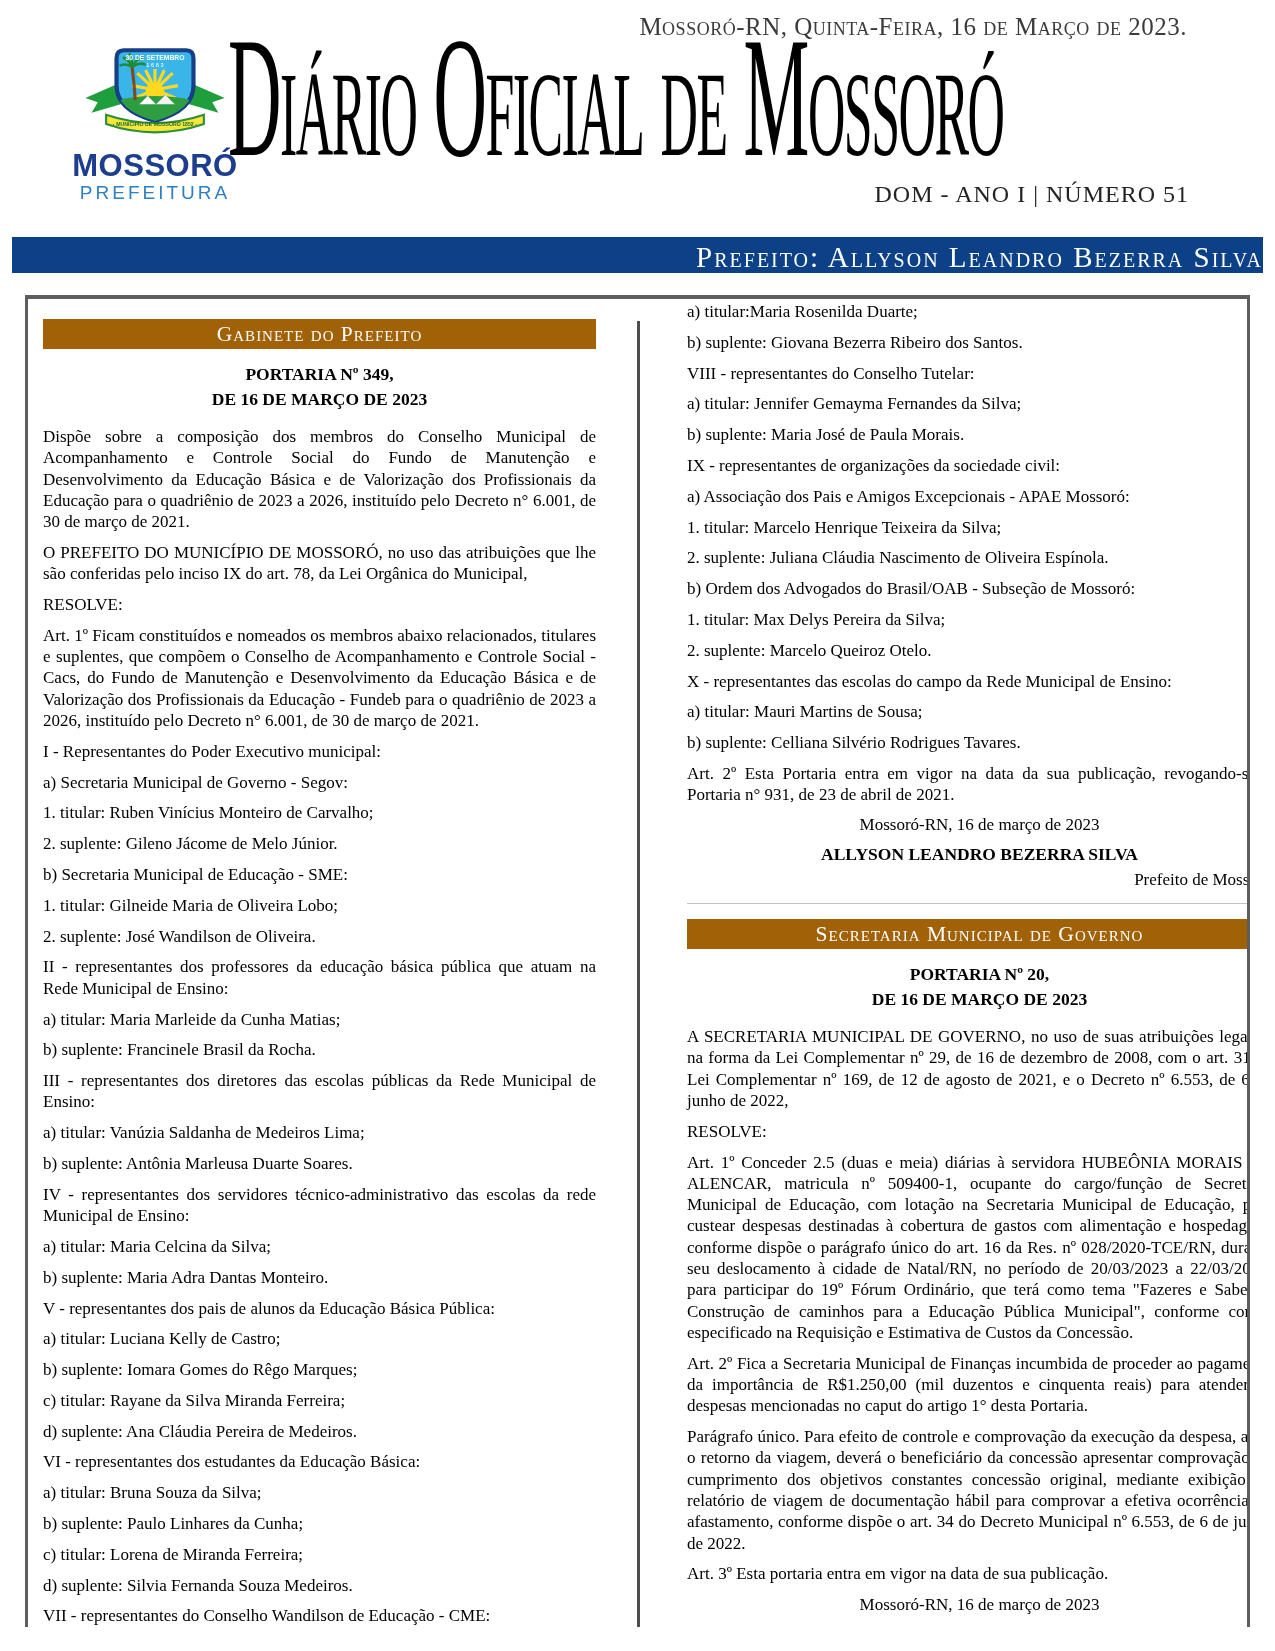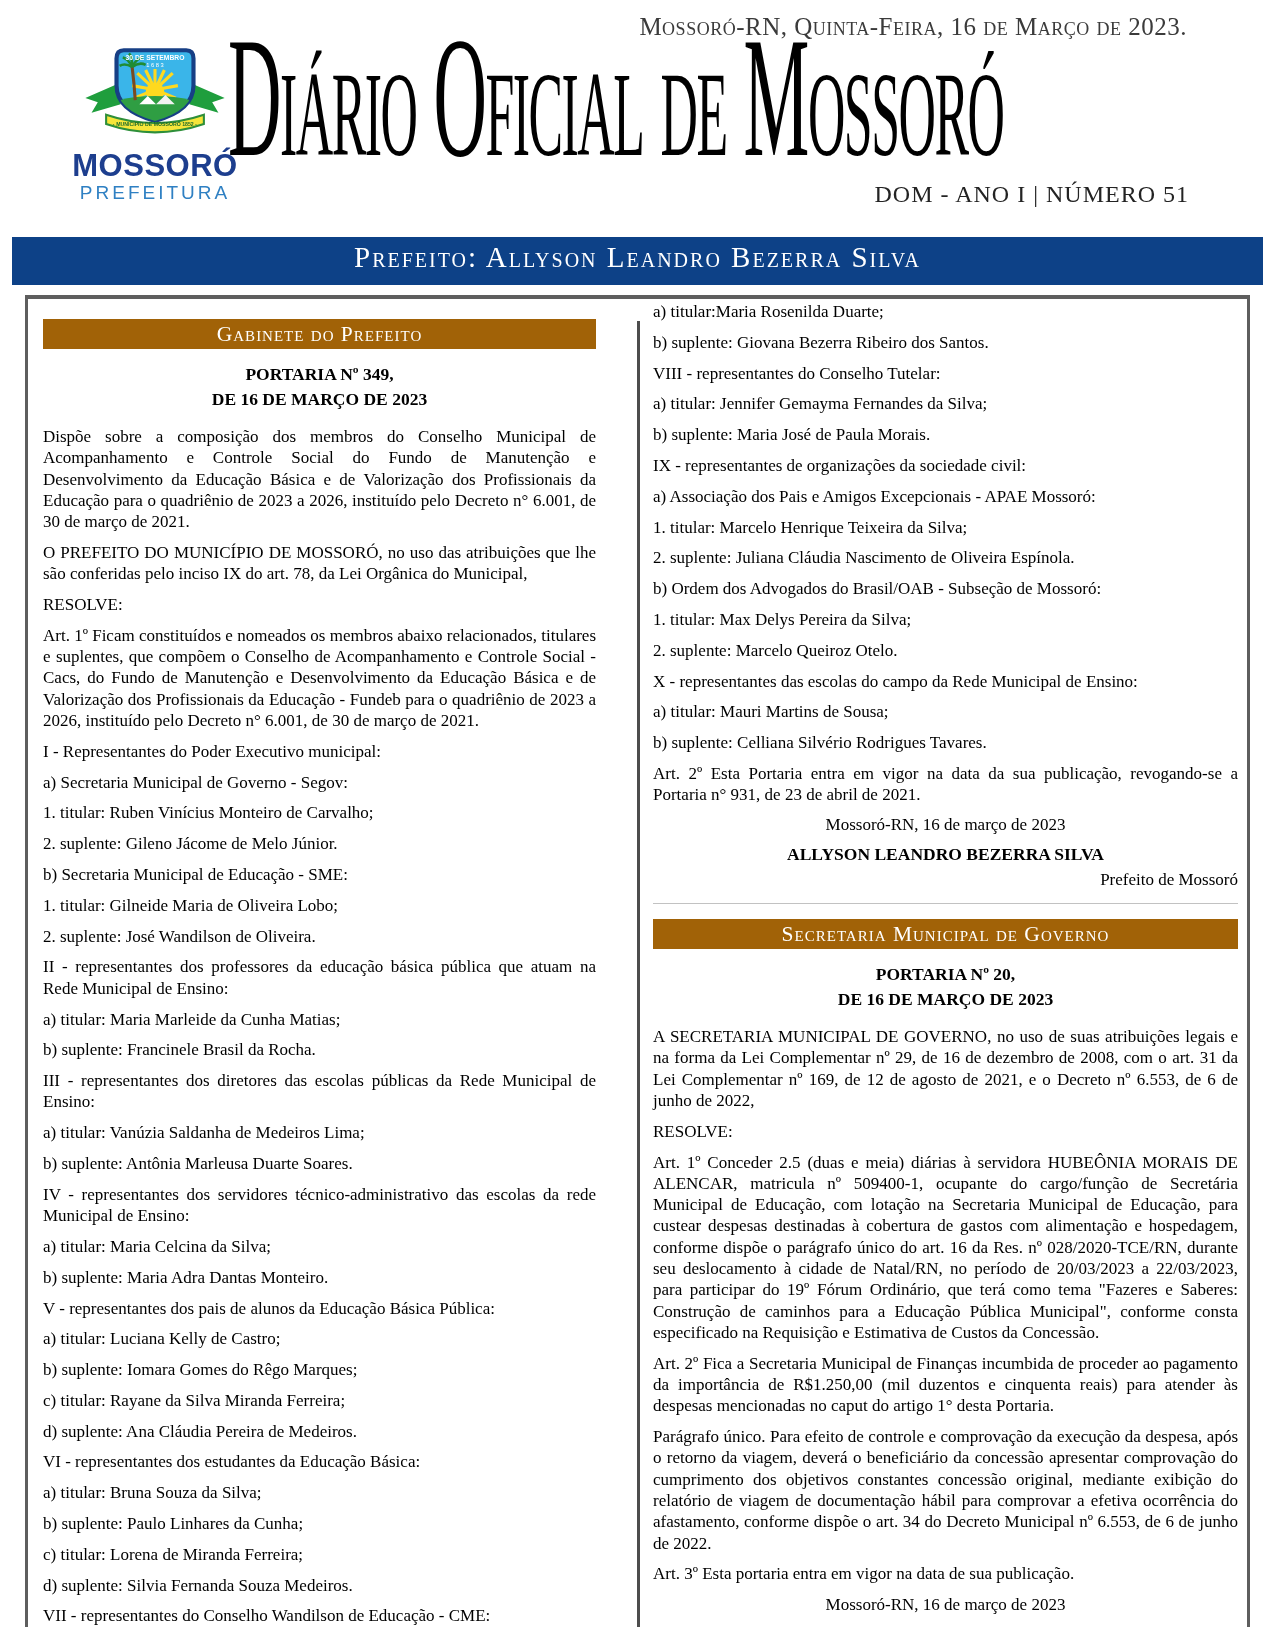--- a/index.html
+++ b/index.html
@@ -17,22 +17,22 @@
     position:absolute; left:228px; top:12px;
     font-size:100px; font-variant:small-caps; letter-spacing:-2px;
     white-space:nowrap; color:#000; line-height:1;
     transform:scale(0.74,1.72); transform-origin:0 0;
   }
   .edition-line {
     position:absolute; top:181px; right:86px;
     font-size:24px; letter-spacing:1px; color:#232323;
   }
   .prefect-banner {
-    position:absolute; left:12px; right:12px; top:237px; height:48px;
-    background:#0d4187; color:#fff; text-align:center;
+    position:absolute; left:12px; right:12px; top:237px; height:36px;
+    background:#0d4187; color:#fff; text-align:right;
     font-variant:small-caps; font-size:29px; letter-spacing:2px; line-height:40px;
   }
 
   
   .logo { position:absolute; left:62px; top:44px; width:186px; text-align:center; }
   .logo svg { display:block; margin:0 auto; }
   .logo-city {
     font-family:"Liberation Sans", sans-serif; font-weight:bold;
     font-size:31px; color:#1d3e8e; letter-spacing:.5px; line-height:1; margin-top:2px;
   }
@@ -44,21 +44,21 @@
   
   .content-box {
     position:absolute; left:25px; top:295px; width:1225px; height:1332px;
     border-top:4px solid #5e5e5e; border-left:3px solid #5e5e5e; border-right:3px solid #5e5e5e;
     box-sizing:border-box; background:#fff; overflow:hidden;
   }
   .col-divider {
     position:absolute; left:609px; top:22px; width:3px; height:1306px; background:#4d4d4d;
   }
   .col-left  { position:absolute; left:15px;  top:20px; width:553px; }
-  .col-right { position:absolute; left:625px; top:2px;  width:585px; }
+  .col-right { position:absolute; left:659px; top:2px;  width:585px; }
 
   .section-banner {
     background:#a16207; color:#fff; height:30px; line-height:30px; text-align:center;
     font-variant:small-caps; font-size:21.5px; letter-spacing:1px; margin:0 0 13px;
   }
   .portaria-heading { text-align:center; font-weight:bold; font-size:17.5px; line-height:24.5px; margin:0 0 15px; }
   p.doc { margin:0 0 9.5px; font-size:17px; line-height:21.3px; text-align:justify; }
   p.doc.p-center { text-align:center; }
   .sig-place { text-align:center; font-size:17px; margin:3px 0 9px; }
   .sig-name  { text-align:center; font-weight:bold; font-size:17.5px; margin:0 0 5px; }

